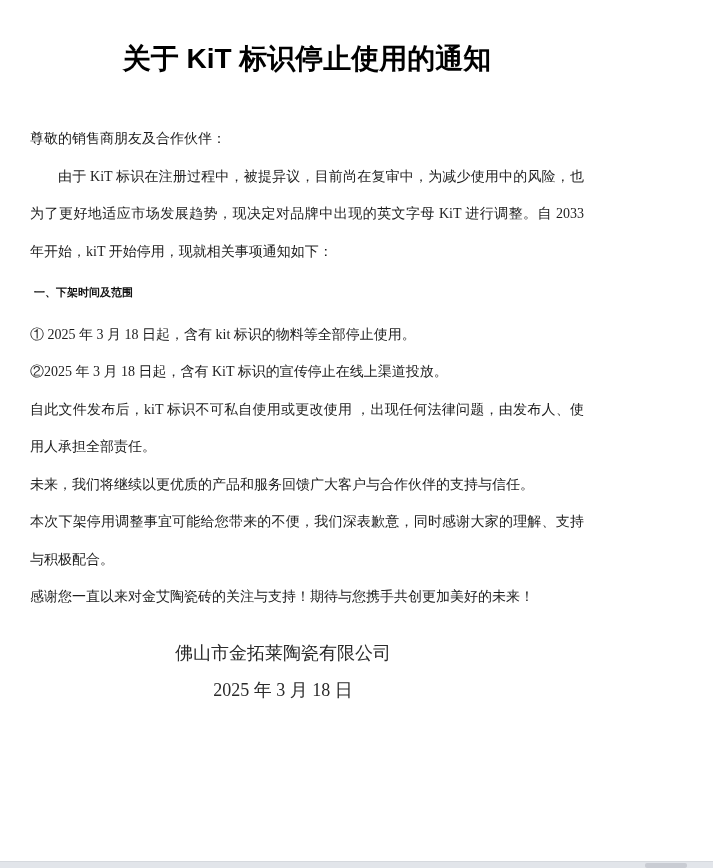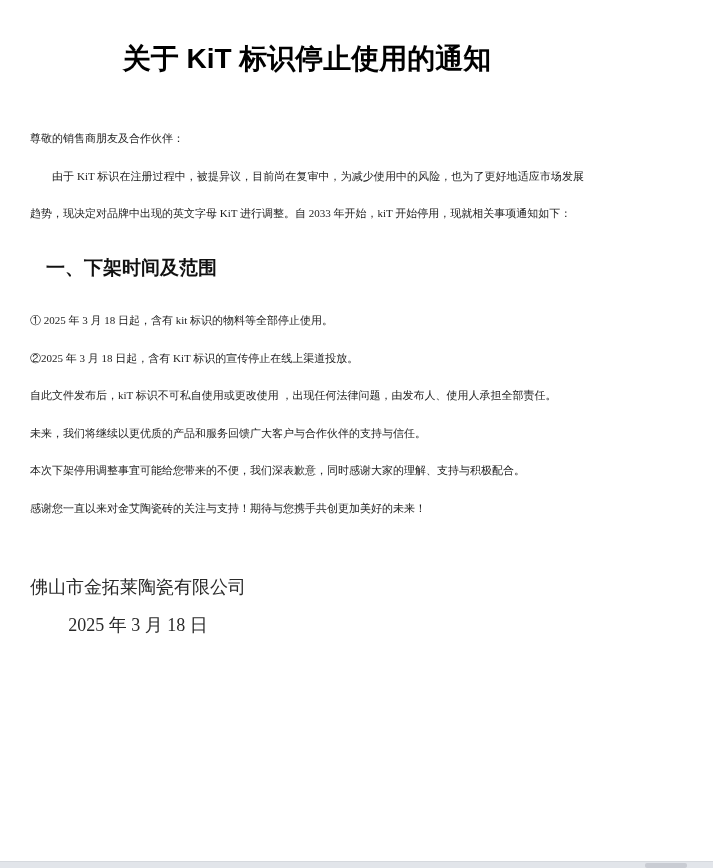--- a/index.html
+++ b/index.html
@@ -20,42 +20,42 @@
   .title {
     font-family: "Liberation Sans", "DejaVu Sans", sans-serif;
     font-weight: 700;
     font-size: 28px;
     line-height: 38px;
     text-align: center;
     color: #000000;
     margin: 0 0 42px 0;
   }
   .line, .para, .item {
-    font-size: 11px;
+    font-size: 14px;
     line-height: 37.5px;
     margin: 0;
     color: #1c1c1c;
   }
   .para {
     text-align: justify;
     text-justify: inter-ideograph;
   }
   .indent { text-indent: 2em; }
   .heading {
     font-family: Liberation Sans, sans-serif;
     font-weight: 700;
-    font-size: 19px;
+    font-size: 11px;
     line-height: 37.5px;
-    margin: 16px;
+    margin: 4px;
     color: #111111;
   }
   .signature-block {
-    margin-top: 42px;
+    margin-top: 19px;
     display: flex;
-    justify-content: flex-start;
+    justify-content: center;
     padding-right: 48px;
   }
   .signature-inner { text-align: center; }
   .signature-inner p {
     font-size: 18px;
     line-height: 37.5px;
     margin: 0;
     color: #2a2a2a;
   }
   .h-scrollbar {

